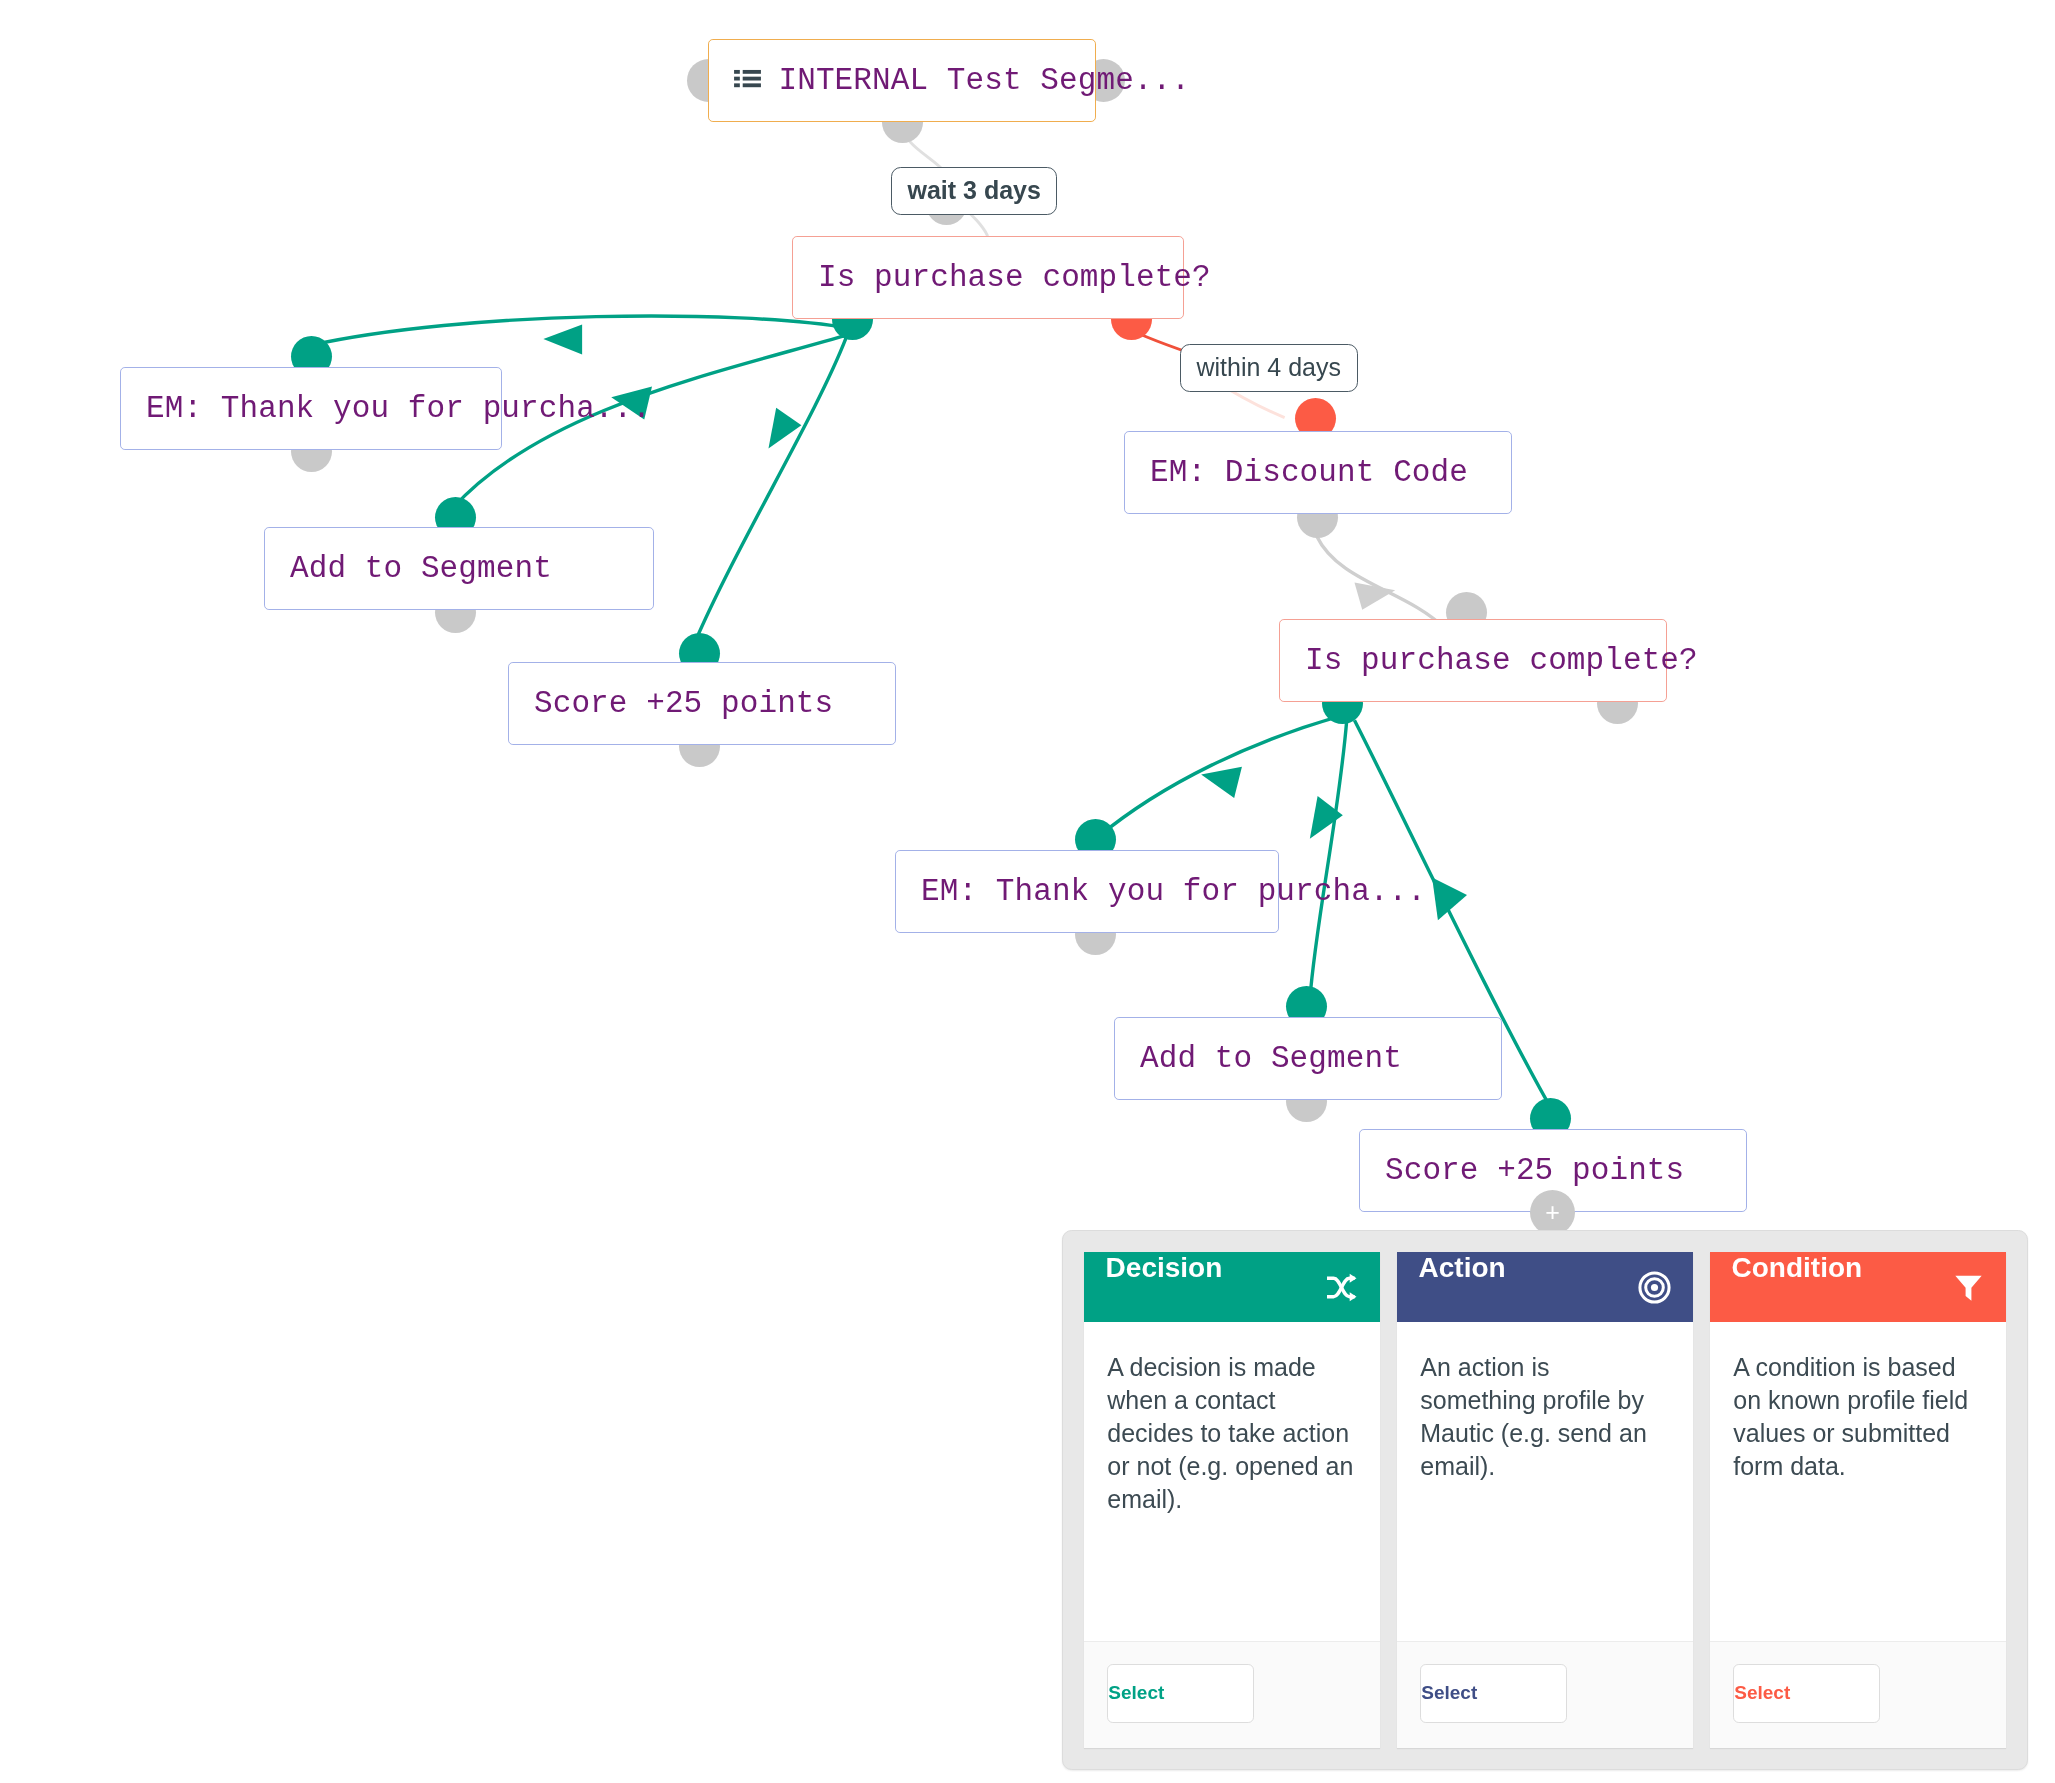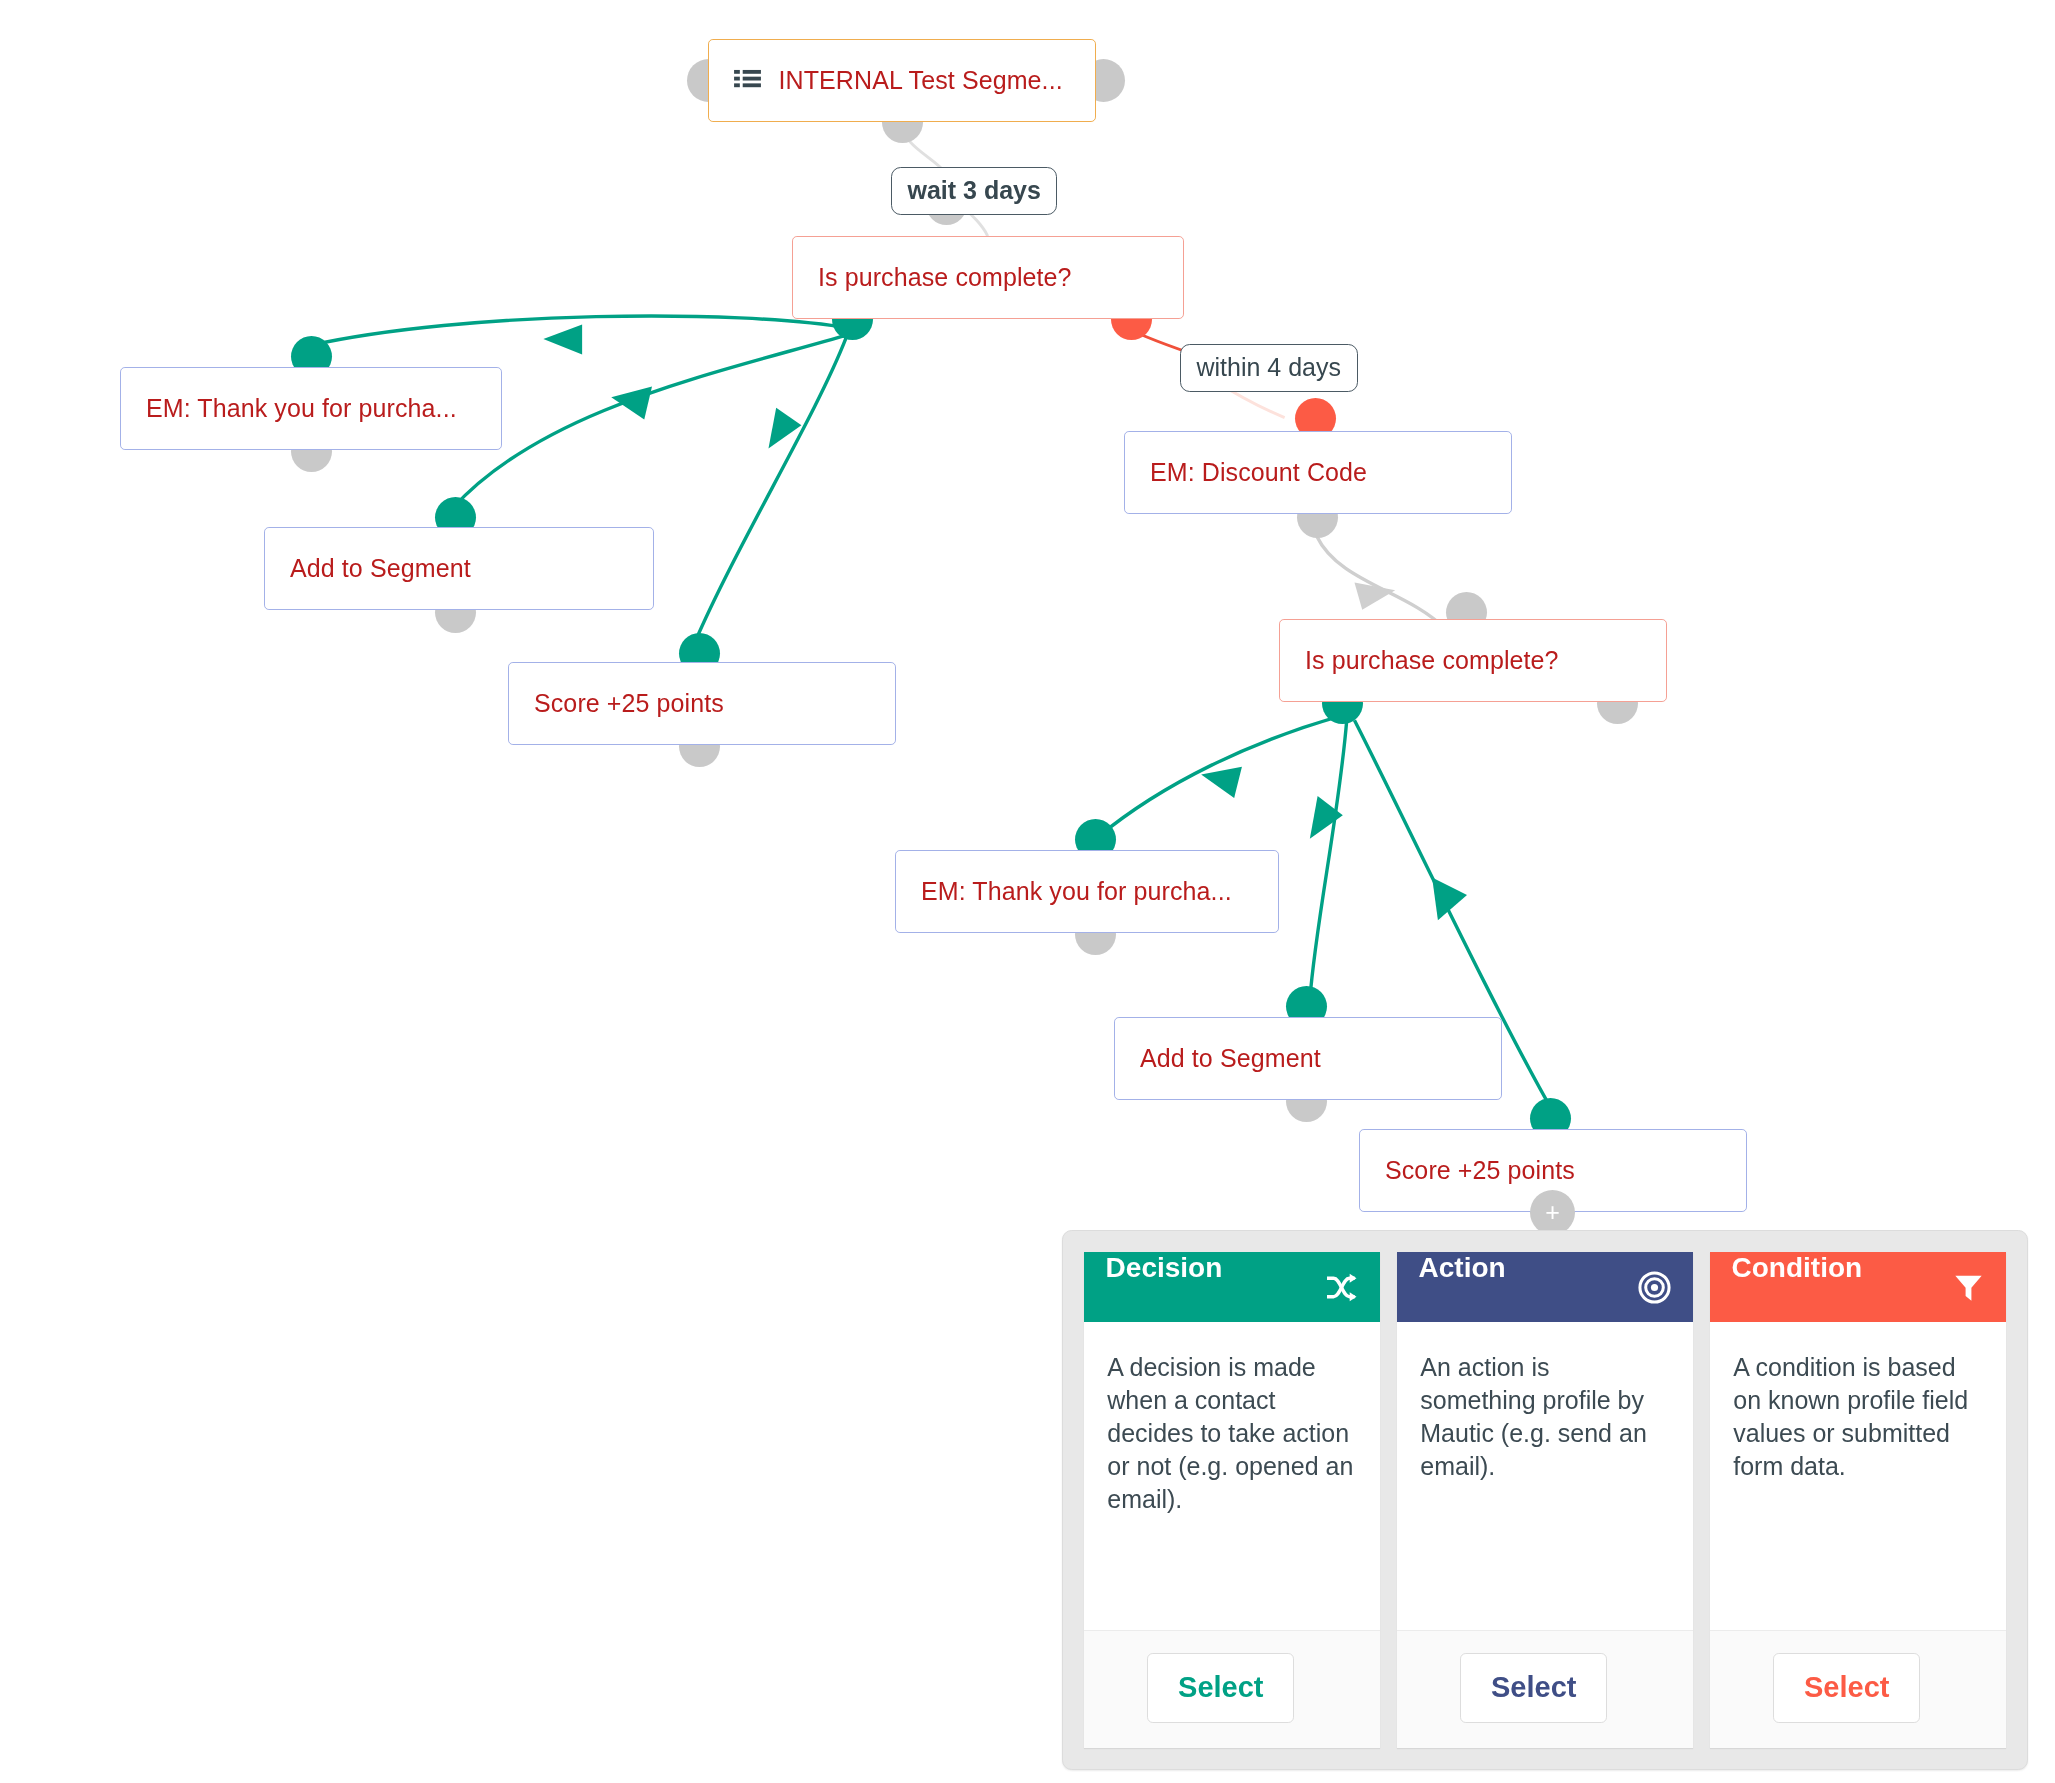--- a/index.html
+++ b/index.html
@@ -39,25 +39,26 @@
     box-sizing: border-box;
     background: #ffffff;
     border: 1.9px solid #a3b1e8;
     border-radius: 4.9px;
     display: flex;
     align-items: center;
     z-index: 3;
     cursor: move;
   }
   .node .label {
-    font-size: 25px;
-    color: #b91c1c;
+    font-size: 31px;
+    color: #701a75;
     padding-left: 25px;
     white-space: nowrap;
     letter-spacing: 0.1px;
+    font-family: Liberation Mono, monospace;
   }
   .node.source {
     border-color: #f0ad4e;
     border-width: 1.9px;
   }
   .node.decision {
     border-color: #f5a094;
   }
   .node .lead-icon {
     display: inline-flex;
@@ -161,25 +162,24 @@
     padding: 21.3px 0 25px 23px;
   }
   .select-btn {
     display: inline-block;
     box-sizing: border-box;
     min-width: 147px;
     background: #ffffff;
     border: 1px solid #dddddd;
     border-radius: 5.8px;
     padding: 17.5px 0;
-    text-align: center;
-    font-size: 29px;
+    text-align: left;
+    font-size: 19px;
     font-weight: bold;
     cursor: pointer;
-    margin-left: 40px;
   }
 </style>
 </head>
 <body>
 
 <div id="canvas">
 
   <svg id="wires" viewBox="0 0 2118 1838">
     <defs>
       <marker id="ar-green" viewBox="0 0 12 12" refX="6" refY="6" markerWidth="7" markerHeight="7" orient="auto-start-reverse">

